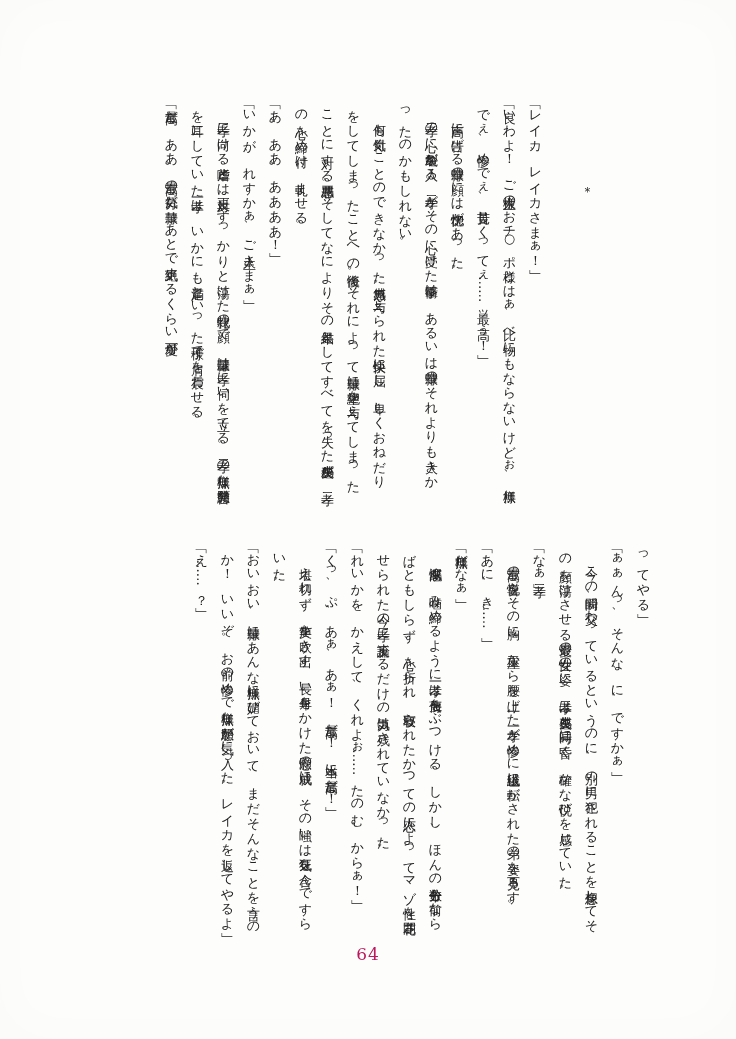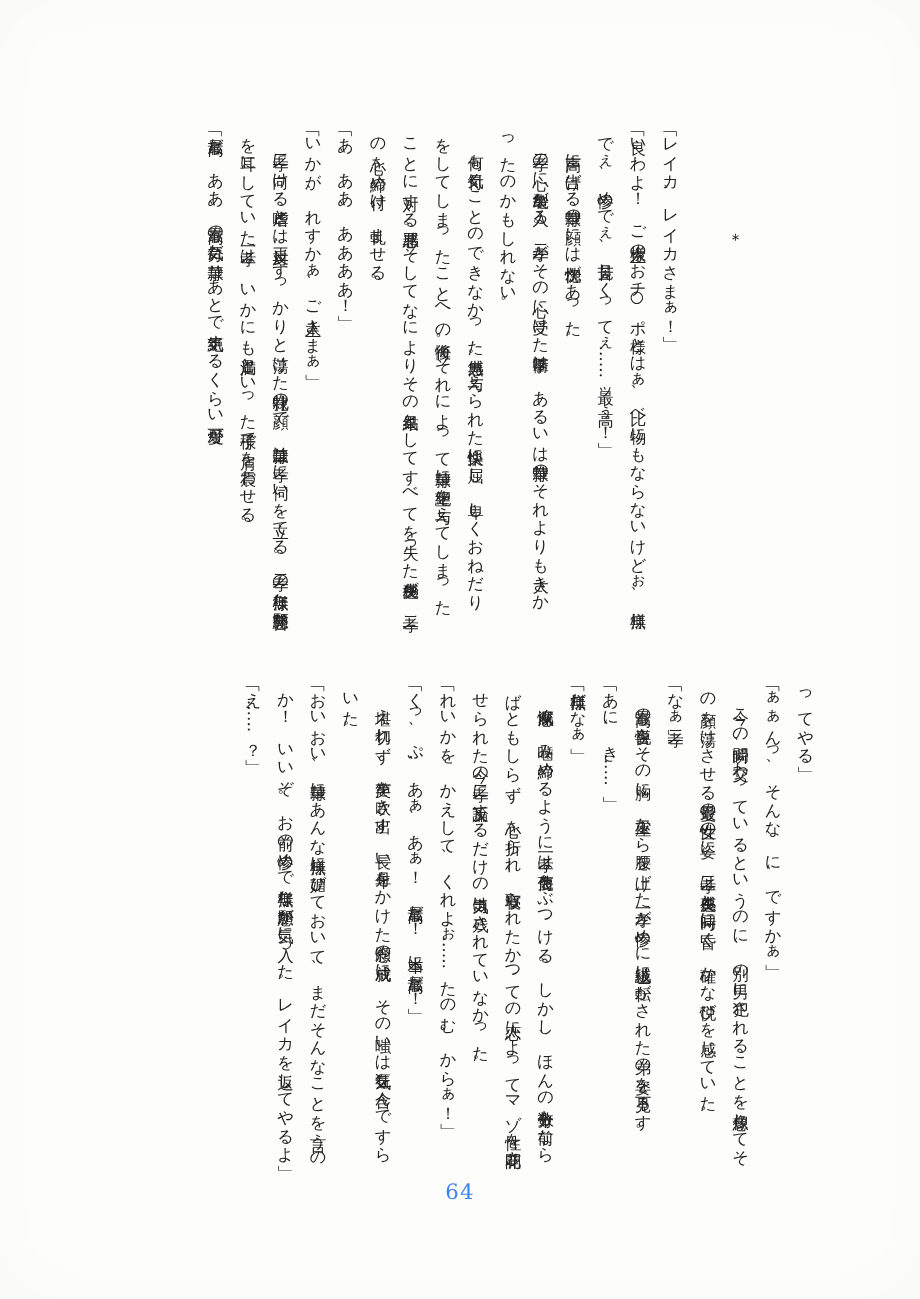--- a/index.html
+++ b/index.html
@@ -51,21 +51,21 @@
     margin-left: 26px;
   }
   .page-number {
     position: absolute;
     top: 944px;
     left: 0;
     width: 100%;
     text-align: center;
     font-size: 17px;
     letter-spacing: 1px;
-    color: #3b82f6;
+    color: #be185d;
   }
 </style>
 </head>
 <body>
 
 <div class="page">
 
   <div class="vblock vblock-top">
       <p class="separator">＊</p>
       <p>「レイカ、レイカさまぁ！」</p>

